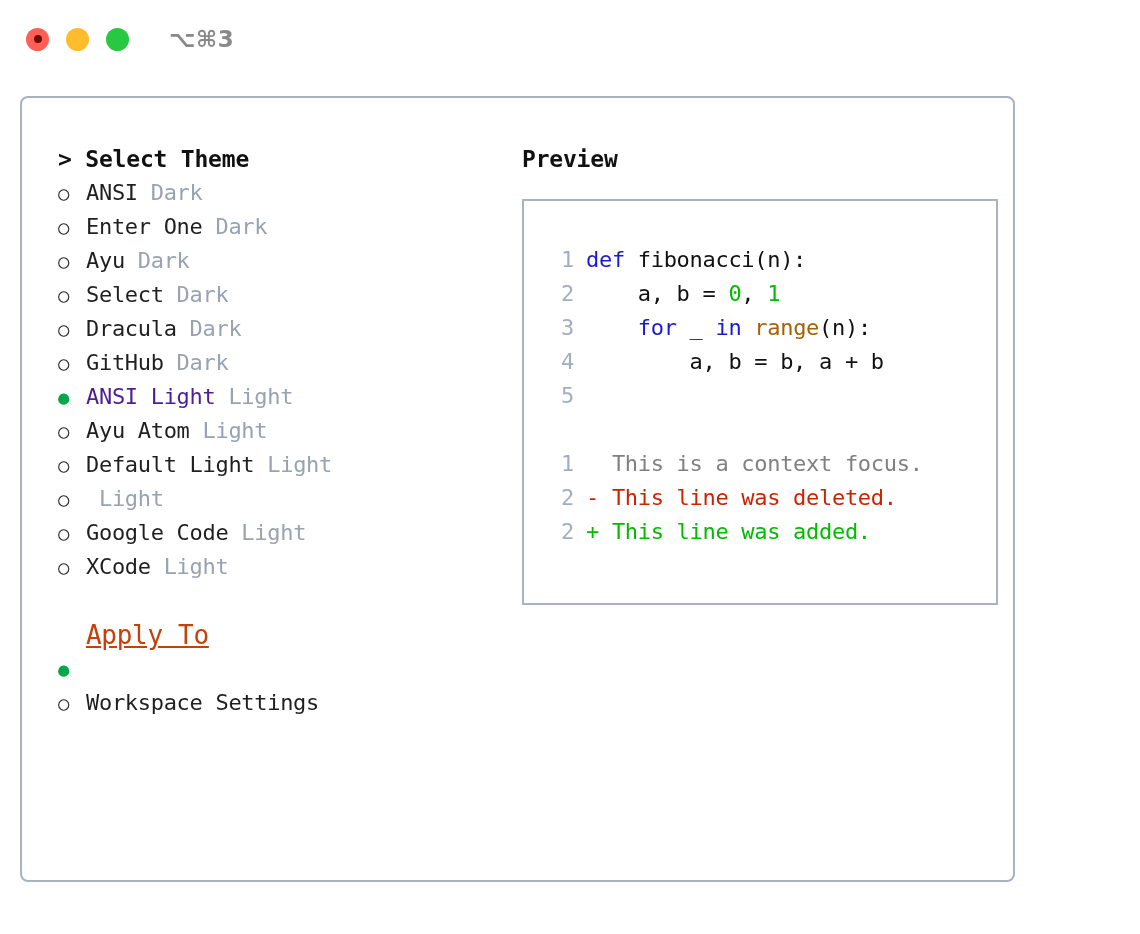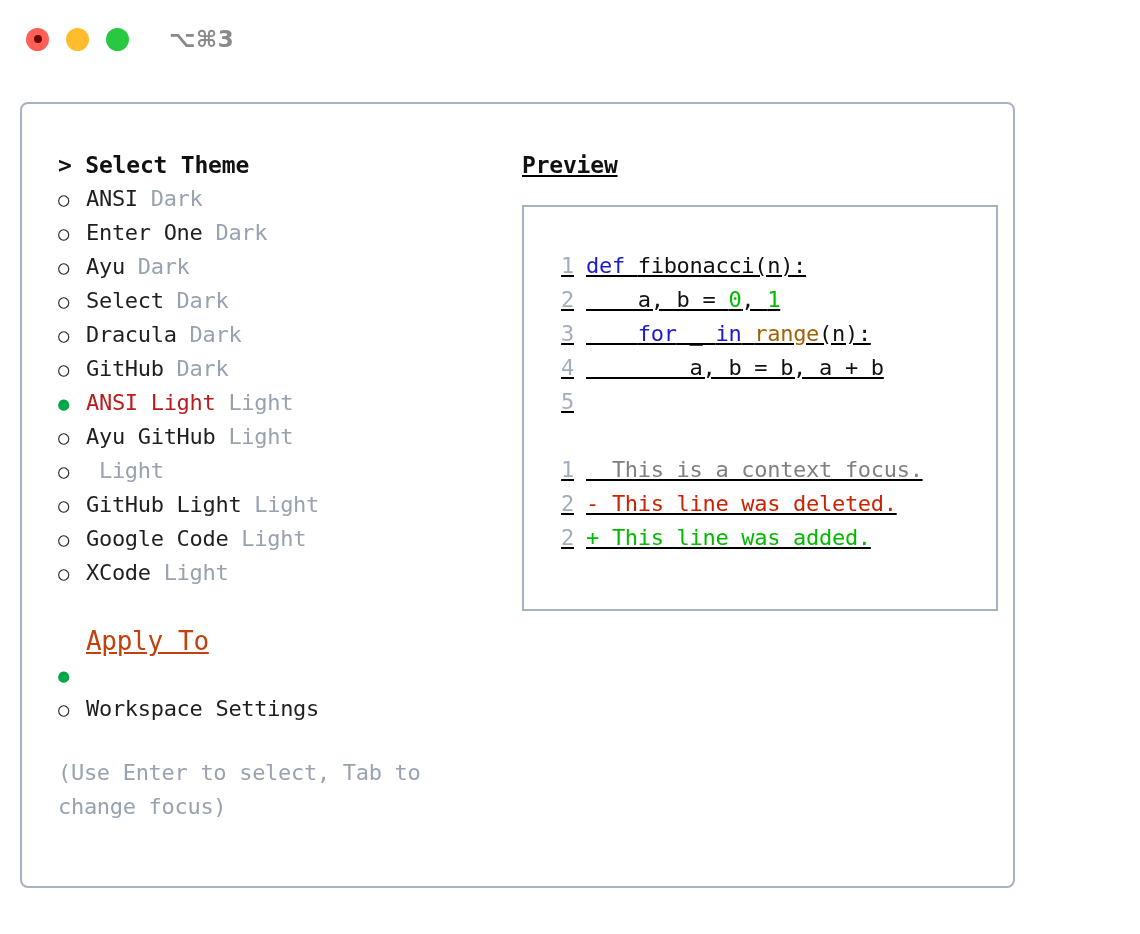--- a/index.html
+++ b/index.html
@@ -61,21 +61,21 @@
     font-weight: bold;
     color: #8a8a8a;
     letter-spacing: 0.5px;
     font-family: "DejaVu Sans", "Liberation Sans", sans-serif;
   }
 
   
   .panel {
     position: absolute;
     left: 20px;
-    top: 102px;
+    top: 96px;
     width: 995px;
     height: 786px;
     border: 2px solid #a8b2c0;
     border-radius: 8px;
     background: #ffffff;
   }
 
   .panel-inner {
     display: flex;
     padding: 44px 0 0 18px;
@@ -108,21 +108,21 @@
   }
   .opt-bullet {
     display: inline-block;
     width: 28px;
     flex: 0 0 28px;
     font-size: 19px;
     color: #2b2b2b;
   }
   .opt-bullet.sel { color: #00a84a; }
   .opt-label { color: #1f1f1f; }
-  .opt-label.sel { color: #b91c1c; text-align: center; }
+  .opt-label.sel { color: #4c1d95; text-align: center; }
   .opt-suffix { color: #98a2b0; }
 
   .apply-title {
     font-size: 26px;
     color: #c2410c;
     line-height: 34px;
     padding-left: 28px;
     white-space: pre;
     letter-spacing: -0.3px;
     text-decoration: underline;
@@ -136,21 +136,20 @@
     font-size: 22px;
     line-height: 34px;
     width: 415px;
     letter-spacing: -0.3px;
   }
 
   
   .right-col {
     flex: 1 1 auto;
     padding-left: 22px;
-    text-decoration: underline;
   }
   .preview-title {
     font-size: 23px;
     font-weight: bold;
     color: #111111;
     line-height: 34px;
     letter-spacing: -0.2px;
   }
 
   .preview-box {
@@ -211,39 +210,38 @@
         <div class="section-title">&gt; Select Theme</div>
 
         <div id="theme-list">
             <div class="opt-row"><span class="opt-bullet">○</span><span class="opt-label">ANSI</span><span class="opt-suffix"> Dark</span></div>
             <div class="opt-row"><span class="opt-bullet">○</span><span class="opt-label">Enter One</span><span class="opt-suffix"> Dark</span></div>
             <div class="opt-row"><span class="opt-bullet">○</span><span class="opt-label">Ayu</span><span class="opt-suffix"> Dark</span></div>
             <div class="opt-row"><span class="opt-bullet">○</span><span class="opt-label">Select</span><span class="opt-suffix"> Dark</span></div>
             <div class="opt-row"><span class="opt-bullet">○</span><span class="opt-label">Dracula</span><span class="opt-suffix"> Dark</span></div>
             <div class="opt-row"><span class="opt-bullet">○</span><span class="opt-label">GitHub</span><span class="opt-suffix"> Dark</span></div>
             <div class="opt-row"><span class="opt-bullet sel">●</span><span class="opt-label sel">ANSI Light</span><span class="opt-suffix"> Light</span></div>
-            <div class="opt-row"><span class="opt-bullet">○</span><span class="opt-label">Ayu GitHub</span><span class="opt-suffix"> Light</span></div>
+            <div class="opt-row"><span class="opt-bullet">○</span><span class="opt-label">Ayu Atom</span><span class="opt-suffix"> Light</span></div>
+            <div class="opt-row"><span class="opt-bullet">○</span><span class="opt-label">Default Light</span><span class="opt-suffix"> Light</span></div>
             <div class="opt-row"><span class="opt-bullet">○</span><span class="opt-suffix"> Light</span></div>
-            <div class="opt-row"><span class="opt-bullet">○</span><span class="opt-label">GitHub Light</span><span class="opt-suffix"> Light</span></div>
             <div class="opt-row"><span class="opt-bullet">○</span><span class="opt-label">Google Code</span><span class="opt-suffix"> Light</span></div>
             <div class="opt-row"><span class="opt-bullet">○</span><span class="opt-label">XCode</span><span class="opt-suffix"> Light</span></div>
           </div>
 
         <div class="spacer-lg"></div>
 
         <div class="apply-title">Apply To</div>
 
         <div id="apply-list">
             <div class="opt-row"><span class="opt-bullet sel">●</span></div>
             <div class="opt-row"><span class="opt-bullet">○</span><span class="opt-label">Workspace Settings</span></div>
           </div>
 
         <div class="spacer-md"></div>
 
-        <div class="hint">(Use Enter to select, Tab to change focus)</div>
       </div>
 
       <div class="right-col">
         <div class="preview-title">Preview</div>
 
         <div class="preview-box">
           <div id="code-sample">
               <div class="code-line"><span class="lineno">1</span><span><span class="tok-kw">def </span><span class="tok-txt">fibonacci(n):</span></span></div>
               <div class="code-line"><span class="lineno">2</span><span><span class="tok-txt">    a, b = </span><span class="tok-num">0</span><span class="tok-txt">, </span><span class="tok-num">1</span></span></div>
               <div class="code-line"><span class="lineno">3</span><span><span class="tok-txt">    </span><span class="tok-kw">for</span><span class="tok-txt"> _ </span><span class="tok-kw">in</span><span class="tok-txt"> </span><span class="tok-fn">range</span><span class="tok-txt">(n):</span></span></div>

